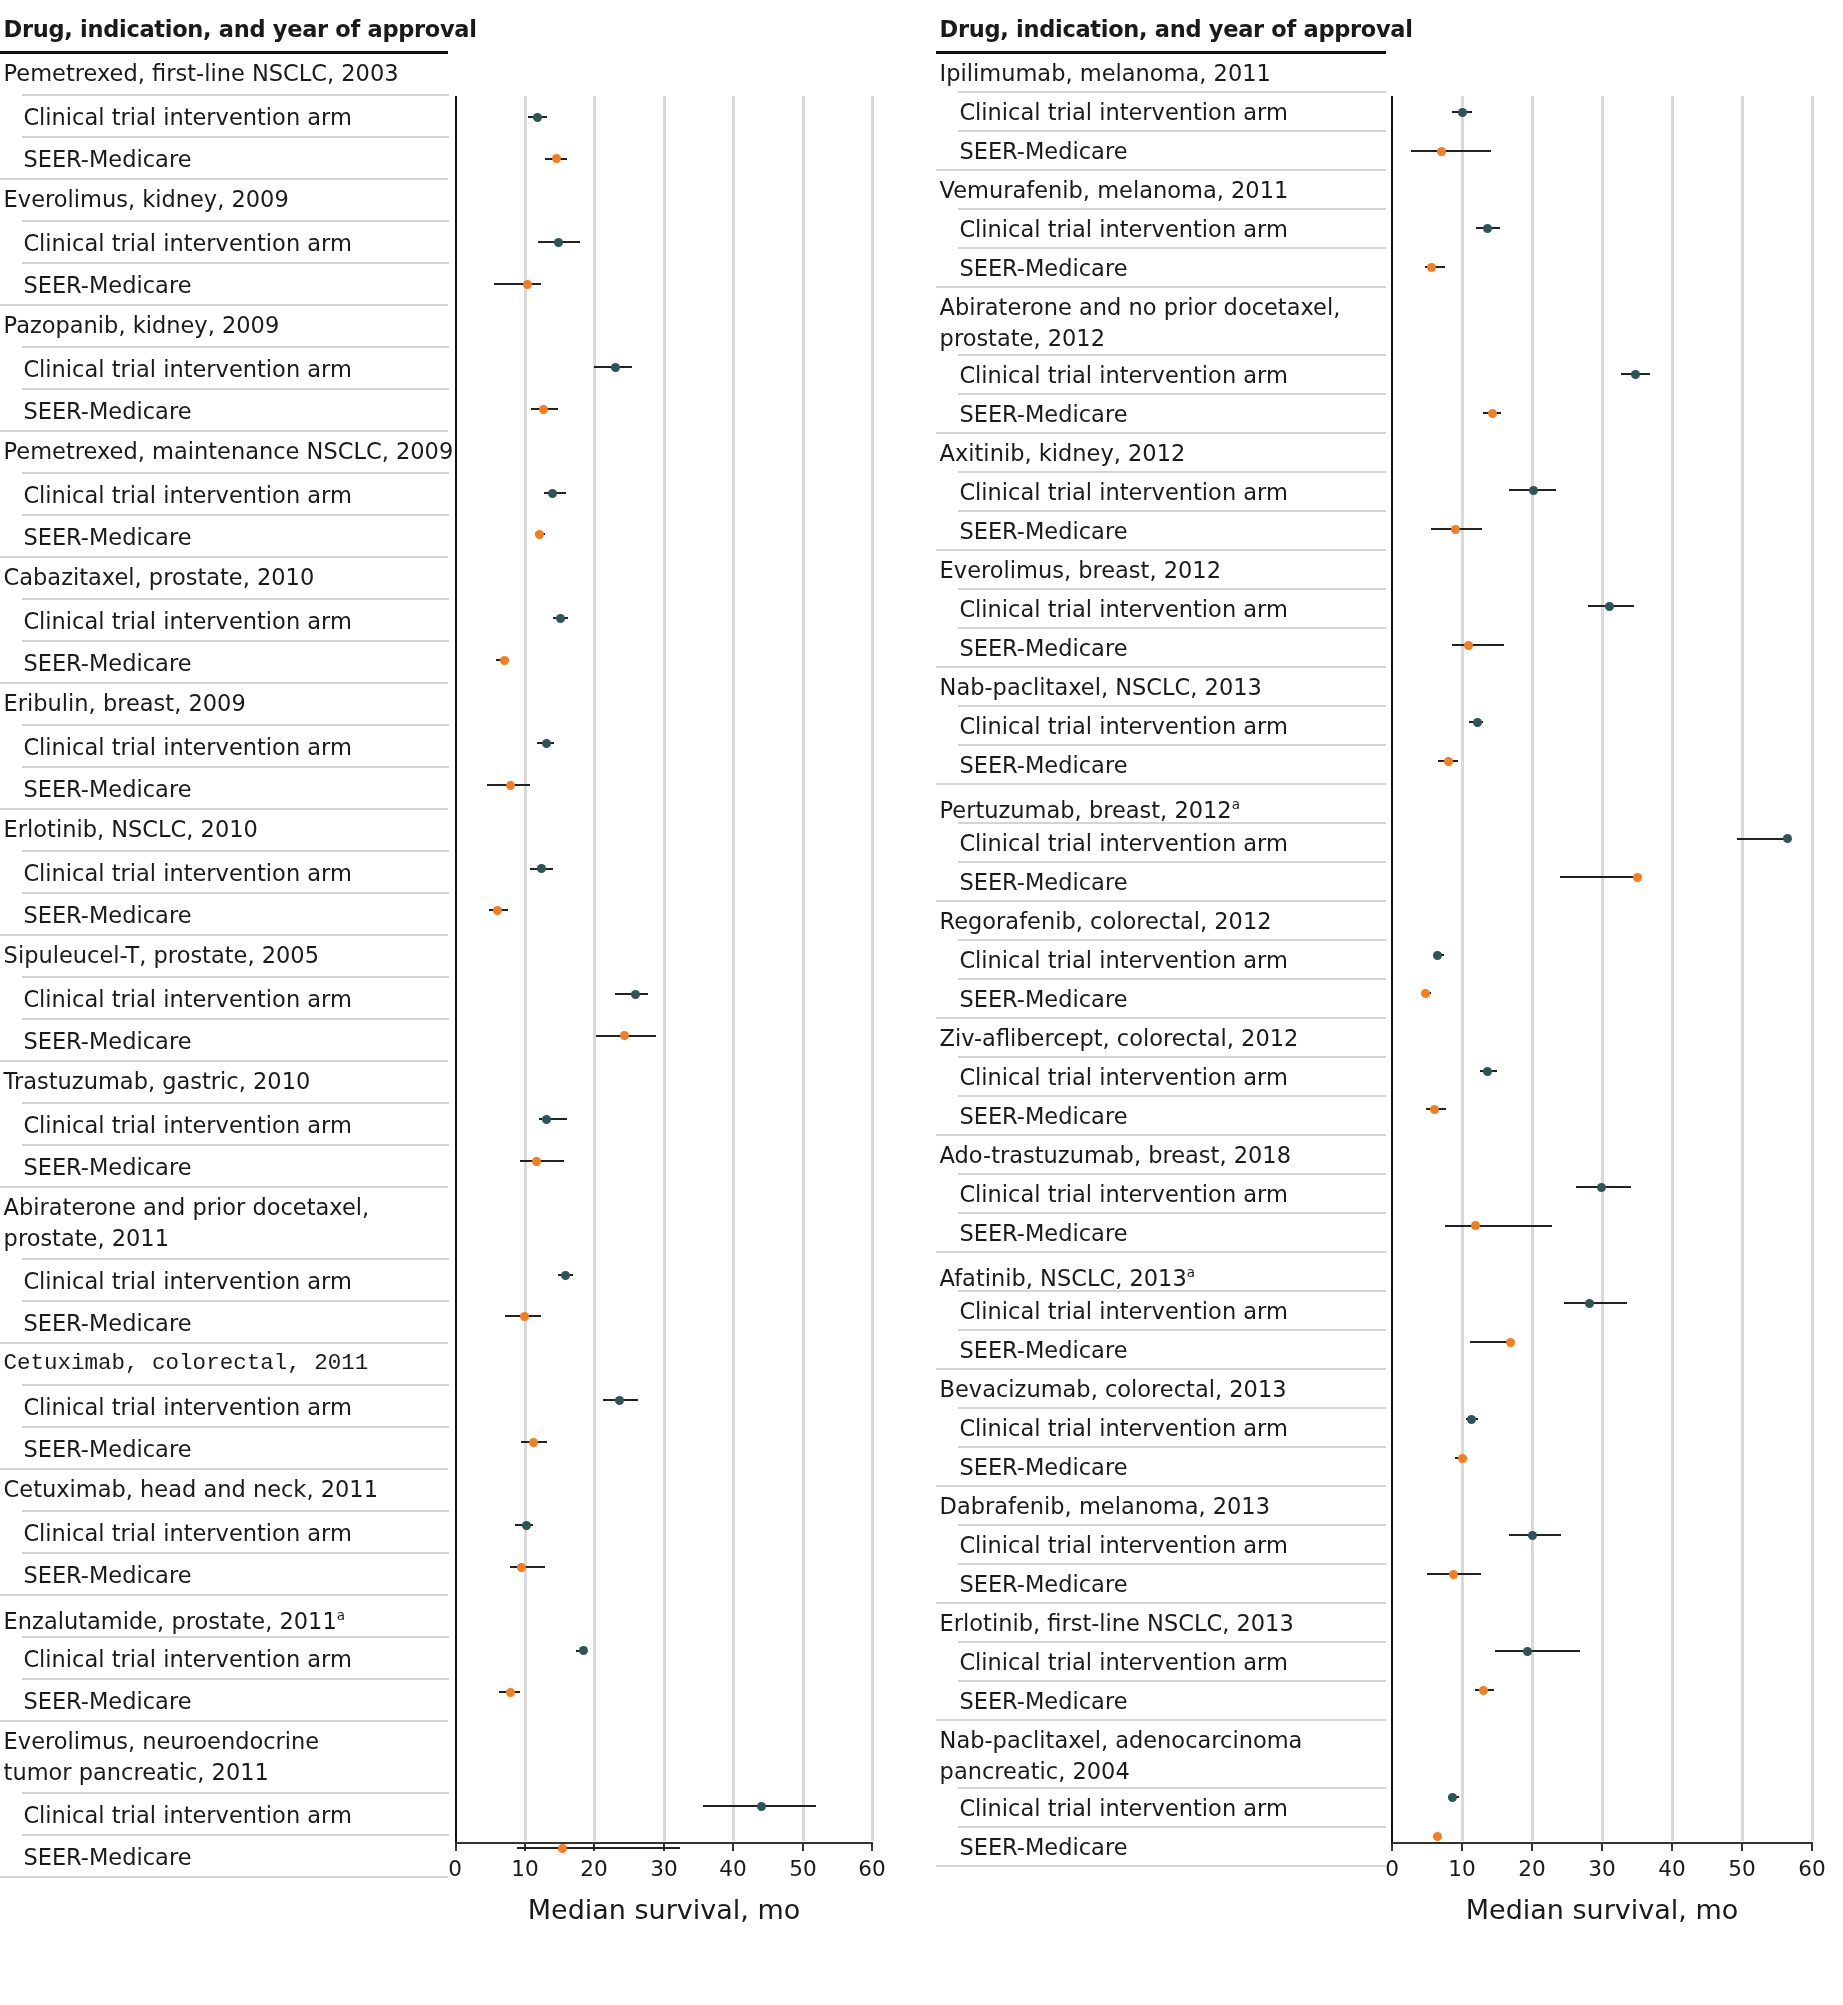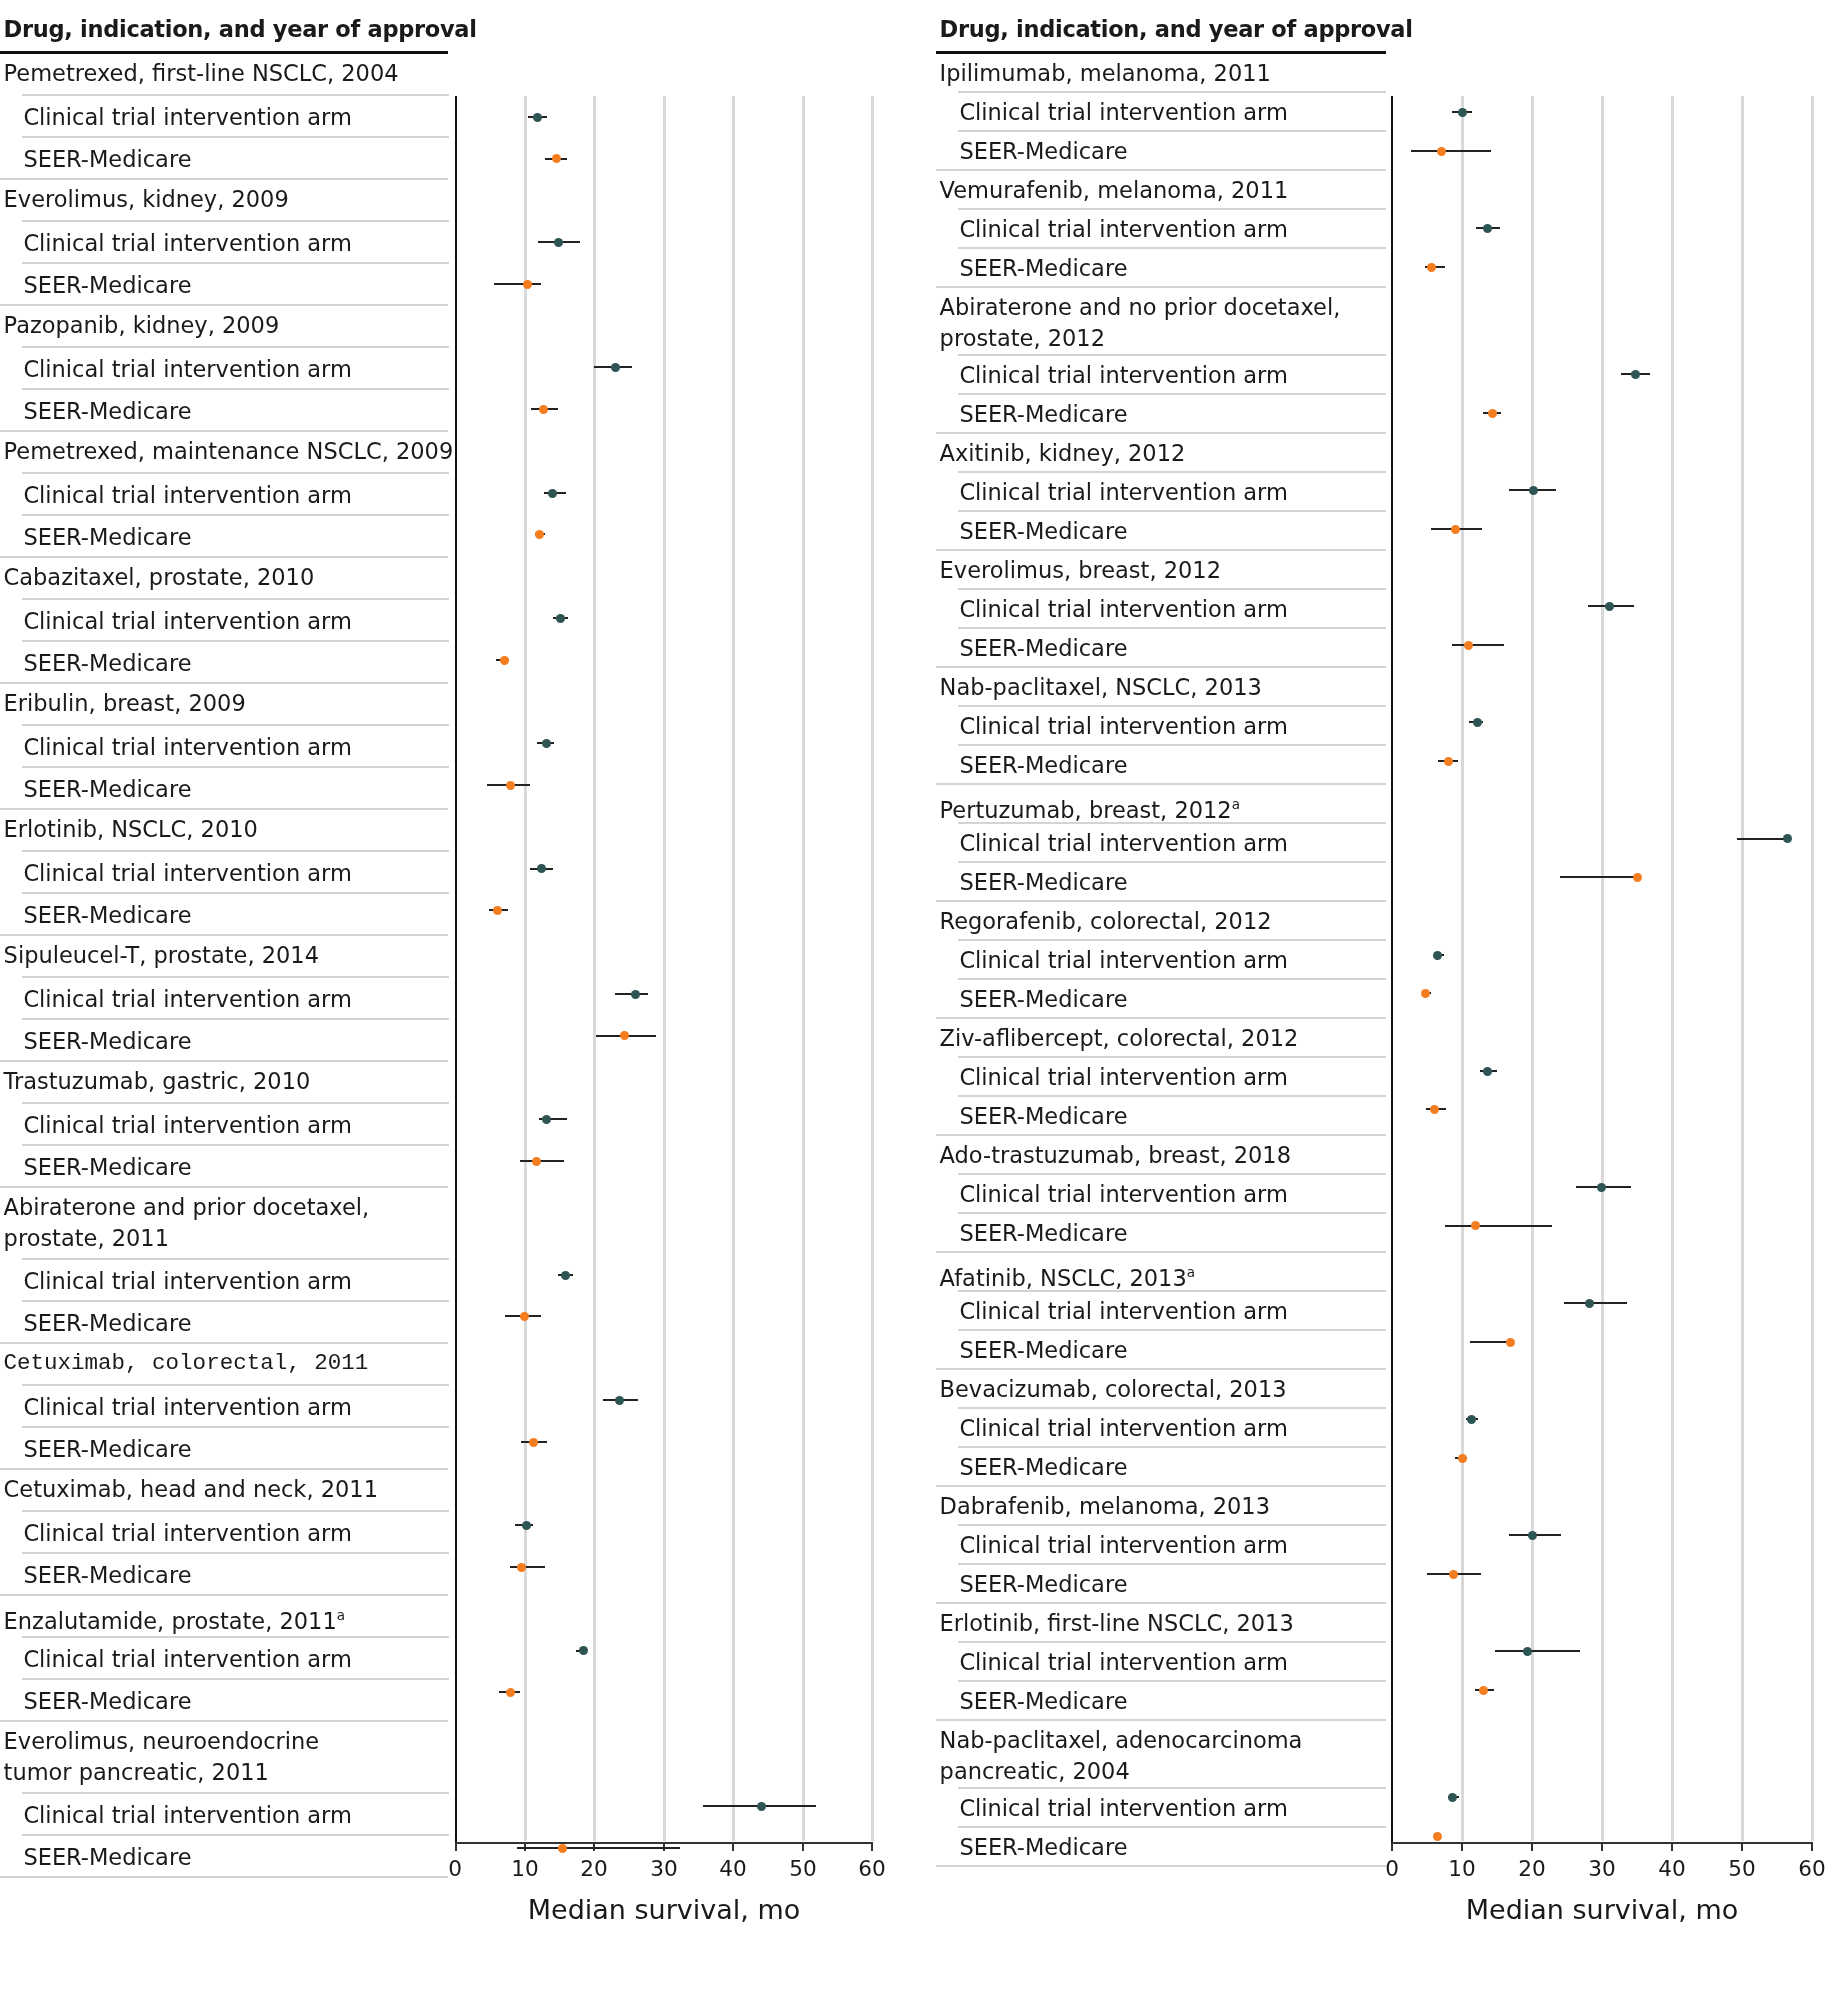--- a/index.html
+++ b/index.html
@@ -29,21 +29,21 @@
   .pt { position: absolute; width: 9px; height: 9px; border-radius: 50%; margin-left: -4.5px; margin-top: -4.5px; }
 </style>
 </head>
 <body>
 
 <div class="panel left">
   <div class="col-header">Drug, indication, and year of approval</div>
   <div class="header-rule" style="width:448px"></div>
   <div class="rows" id="rows-left">
       <div class="row group" style="height: 42px;">
-        <div class="lbl" style="top: 3.6px;"><span>Pemetrexed, first-line NSCLC, 2004</span></div>
+        <div class="lbl" style="top: 3.6px;"><span>Pemetrexed, first-line NSCLC, 2003</span></div>
         <div class="rule" style="left: 21.6px; width: 427px;"></div>
       </div>
       <div class="row arm" style="height: 42px;">
         <div class="lbl" style="top: 5.6px;">Clinical trial intervention arm</div>
         <div class="rule" style="left: 21.6px; width: 427px;"></div>
       </div>
       <div class="row arm" style="height: 42px;">
         <div class="lbl" style="top: 5.6px;">SEER-Medicare</div>
         <div class="rule" style="left: 0px; width: 448px;"></div>
       </div>
@@ -113,21 +113,21 @@
       </div>
       <div class="row arm" style="height: 42px;">
         <div class="lbl" style="top: 5.6px;">Clinical trial intervention arm</div>
         <div class="rule" style="left: 21.6px; width: 427px;"></div>
       </div>
       <div class="row arm" style="height: 42px;">
         <div class="lbl" style="top: 5.6px;">SEER-Medicare</div>
         <div class="rule" style="left: 0px; width: 448px;"></div>
       </div>
       <div class="row group" style="height: 42px;">
-        <div class="lbl" style="top: 3.6px;"><span>Sipuleucel-T, prostate, 2014</span></div>
+        <div class="lbl" style="top: 3.6px;"><span>Sipuleucel-T, prostate, 2005</span></div>
         <div class="rule" style="left: 21.6px; width: 427px;"></div>
       </div>
       <div class="row arm" style="height: 42px;">
         <div class="lbl" style="top: 5.6px;">Clinical trial intervention arm</div>
         <div class="rule" style="left: 21.6px; width: 427px;"></div>
       </div>
       <div class="row arm" style="height: 42px;">
         <div class="lbl" style="top: 5.6px;">SEER-Medicare</div>
         <div class="rule" style="left: 0px; width: 448px;"></div>
       </div>

